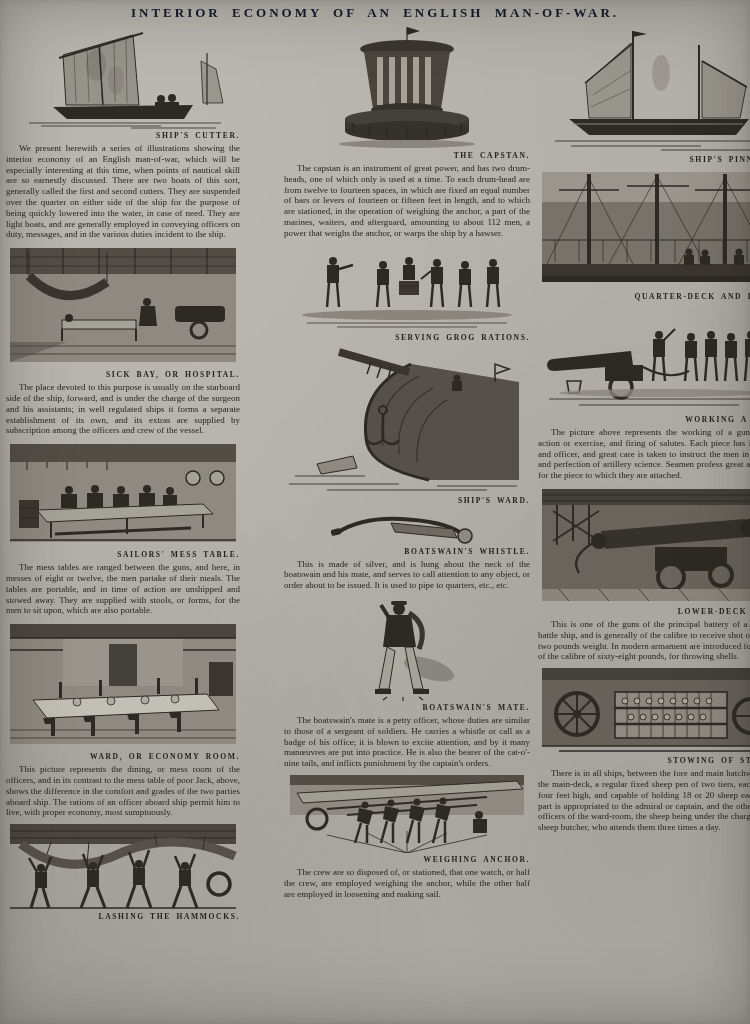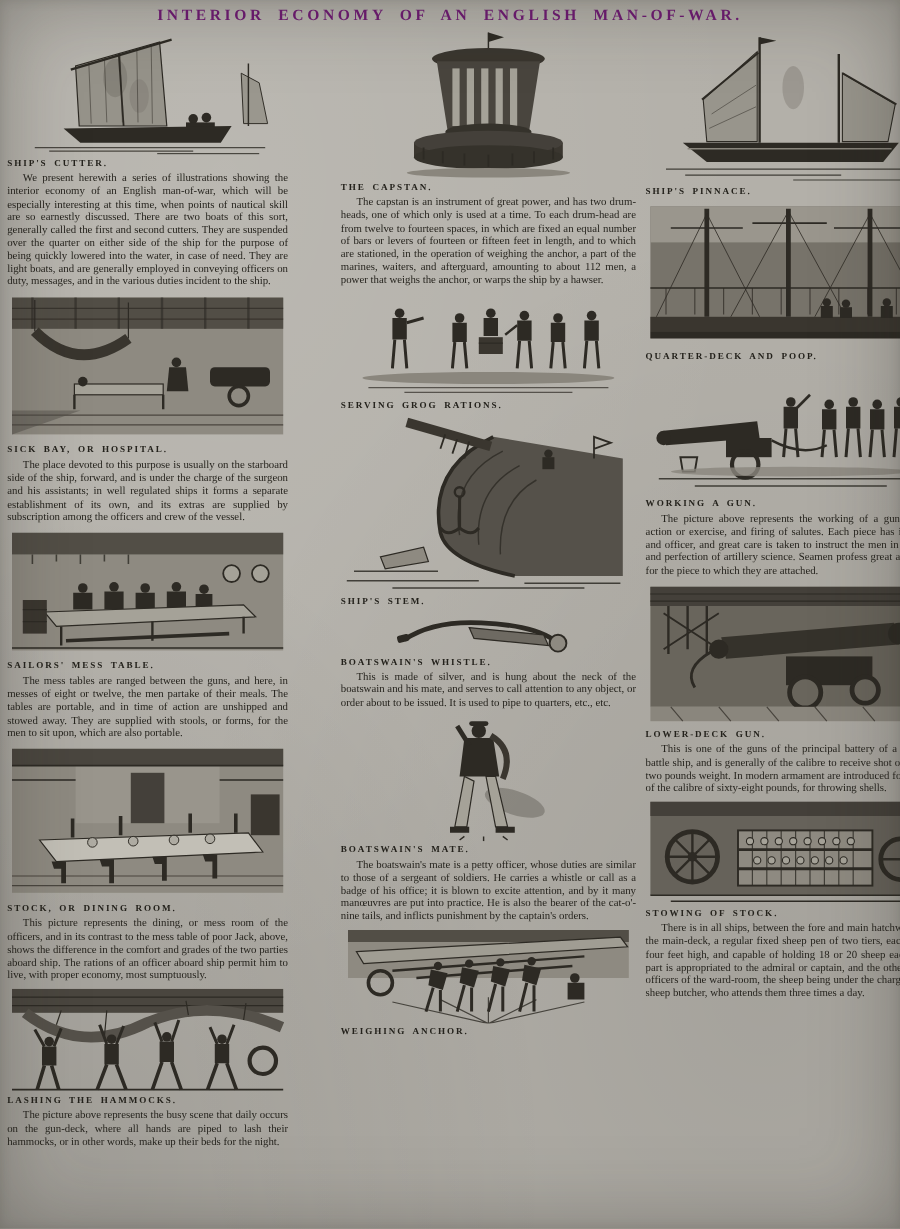--- a/index.html
+++ b/index.html
@@ -10,32 +10,32 @@
     background:
       radial-gradient(ellipse at 25% 15%, rgba(255,255,255,.10), transparent 55%),
       radial-gradient(ellipse at 85% 80%, rgba(0,0,0,.08), transparent 55%),
       radial-gradient(ellipse at 10% 95%, rgba(0,0,0,.10), transparent 40%),
       #b3b0a9;
   }
   .vignette{position:absolute;inset:0;pointer-events:none;
     box-shadow:inset 0 0 70px rgba(40,38,32,.35), inset 0 0 10px rgba(40,38,32,.15);}
   .page-title{
     text-align:center;font-weight:bold;font-size:13px;letter-spacing:3px;
-    word-spacing:5px;padding:5px 0 2px;color:#701a75;
+    word-spacing:5px;padding:5px 0 2px;color:#0f172a;
   }
   .cols{display:flex;gap:8px;padding:0 6px;}
   .col{min-width:0;}
   .col-1{flex:0 0 234px;}
   .col-2{flex:0 0 246px;margin-left:36px;}
   .col-3{flex:0 0 240px;}
   .sec{margin-bottom:4px;}
   .ill{display:flex;justify-content:center;align-items:flex-end;margin-bottom:1px;}
   .ill svg{display:block;}
   .cap{
-    text-align:left;font-size:7.6px;font-weight:bold;letter-spacing:1.6px;
+    text-align:right;font-size:7.6px;font-weight:bold;letter-spacing:1.6px;
     word-spacing:2px;margin:2px 0 3px;color:#24221c;
   }
   .btxt{
     font-size:9px;line-height:10.8px;text-align:justify;text-indent:13px;
     margin:0;color:#26241e;
   }
   
   .ink{fill:#2d2a24;}
   .ln{stroke:#2d2a24;fill:none;}
 </style>
@@ -132,21 +132,21 @@
           <circle cx="70" cy="80" r="4" fill="#aeaba2" stroke="#2d2a24" stroke-width=".8"></circle>
           <circle cx="104" cy="79" r="4" fill="#aeaba2" stroke="#2d2a24" stroke-width=".8"></circle>
           <circle cx="138" cy="78" r="4" fill="#aeaba2" stroke="#2d2a24" stroke-width=".8"></circle>
           <circle cx="168" cy="77" r="4" fill="#aeaba2" stroke="#2d2a24" stroke-width=".8"></circle>
           <path class="ink" d="M36 96 h12 v18 h-4 v-12 h-6 Z M76 94 h12 v20 h-4 v-14 h-6 Z M120 92 h12 v20 h-4 v-14 h-6 Z M162 90 h12 v20 h-4 v-14 h-6 Z"></path>
           <path class="ink" d="M52 60 v16 h3 v-16 Z M92 58 v16 h3 v-16 Z M150 56 v16 h3 v-16 Z M188 56 v16 h3 v-16 Z"></path>
           <rect x="202" y="40" width="24" height="34" fill="#3a362f"></rect>
           <path class="ln" d="M3 108 h226 M3 116 h226" stroke-width="1" opacity=".7"></path>
         </svg>
       </div>
-      <figcaption class="cap">STOCK, OR DINING ROOM.</figcaption>
+      <figcaption class="cap">WARD, OR ECONOMY ROOM.</figcaption>
       <p class="btxt">This picture represents the dining, or mess room of the officers, and in its contrast to the mess table of poor Jack, above, shows the difference in the comfort and grades of the two parties aboard ship.  The rations of an officer aboard ship permit him to live, with proper economy, most sumptuously.</p>
     </figure>
 
     <figure class="sec" style="margin:0">
       <div class="ill" style="height:88px">
         <svg width="232" height="86" viewBox="0 0 232 86">
           <rect x="3" y="0" width="226" height="20" fill="#4a463f"></rect>
           <path class="ln" d="M3 7 h226 M3 14 h226" stroke="#6a665d" stroke-width="1"></path>
           <path d="M14 20 Q60 56 116 28 Q168 6 228 32" stroke="#55514a" stroke-width="9" fill="none"></path>
           <path class="ln" d="M40 30 l4 -12 M80 40 l2 -22 M150 22 l-2 -12 M196 26 l2 -14" stroke-width="1"></path>
@@ -172,21 +172,20 @@
             <circle class="ink" cx="178" cy="42" r="4"></circle>
               <path class="ink" d="M172 46 h12 v16 h-12 Z"></path>
             <path class="ln" d="M174 46 L168 32 M182 46 L188 30" stroke-width="2.5"></path>
             <path class="ln" d="M174 62 L166 84 M182 62 L190 84" stroke-width="3" stroke="#56524b"></path>
           </g>
           <circle class="ln" cx="212" cy="60" r="11" stroke-width="3.5"></circle>
           <path class="ln" d="M3 84 h226" stroke-width="1.3"></path>
         </svg>
       </div>
       <figcaption class="cap">LASHING THE HAMMOCKS.</figcaption>
-      <p class="btxt">The picture above represents the busy scene that daily occurs on the gun-deck, where all hands are piped to lash their hammocks, or in other words, make up their beds for the night.</p>
     </figure>
 
   </div>
 
   <div class="col col-2">
 
     <figure class="sec" style="margin:0 0 4px 0">
       <div class="ill" style="height:126px">
         <svg width="180" height="124" viewBox="0 0 180 124">
           <path class="ln" d="M90 2 v16" stroke-width="1.2"></path>
@@ -263,21 +262,21 @@
           <path class="ln" d="M104 20 l-4 14 M94 18 l-4 12 M84 14 l-4 12" stroke-width="1.5"></path>
           <path class="ln" d="M96 66 v26 M96 92 q-10 8 -16 0 M96 92 q10 8 16 0" stroke-width="2.5"></path>
           <circle class="ln" cx="96" cy="62" r="4" stroke-width="2"></circle>
           <path class="ln" d="M208 34 v-18 l14 5 -14 5" stroke-width="1.5"></path>
           <circle class="ink" cx="170" cy="30" r="3.5"></circle>
             <rect class="ink" x="165" y="33" width="10" height="10"></rect>
           <path class="ln" d="M8 128 h70 M2 136 h110 M40 142 h160 M150 138 h80" stroke-width="1.2" opacity=".85"></path>
           <path d="M30 116 L66 108 L70 120 L34 126 Z" fill="#8e8a81" stroke="#2d2a24" stroke-width="1"></path>
         </svg>
       </div>
-      <figcaption class="cap">SHIP'S STEM.</figcaption>
+      <figcaption class="cap">SHIP'S WARD.</figcaption>
     </figure>
 
     <figure class="sec" style="margin:0 0 4px 0">
       <div class="ill" style="height:36px">
         <svg width="160" height="34" viewBox="0 0 160 34">
           <path d="M10 22 Q34 6 74 8 Q116 10 134 22" stroke="#2d2a24" stroke-width="4" fill="none"></path>
           <path d="M64 12 L126 18 L130 27 L68 21 Z" fill="#6e6a62" stroke="#2d2a24" stroke-width="1"></path>
           <circle cx="138" cy="25" r="7" fill="#8e8a81" stroke="#2d2a24" stroke-width="1.6"></circle>
           <rect class="ink" x="4" y="18" width="10" height="6" rx="2" transform="rotate(-14 9 21)"></rect>
         </svg>
@@ -332,20 +331,21 @@
               <path class="ink" d="M150 29 L164 32 L160 46 L148 42 Z"></path>
             <path class="ln" d="M152 44 L146 68 M158 46 L158 68" stroke-width="2.5"></path>
           </g>
           <circle class="ink" cx="192" cy="40" r="4"></circle>
             <path class="ink" d="M186 44 h14 v14 h-14 Z"></path>
           <circle class="ln" cx="30" cy="44" r="10" stroke-width="3"></circle>
           <path class="ln" d="M120 78 L40 60 M120 78 L80 58 M120 78 L160 58 M120 78 L200 60 M120 78 L120 56" stroke-width="1" opacity=".8"></path>
         </svg>
       </div>
       <figcaption class="cap">WEIGHING ANCHOR.</figcaption>
+      <p class="btxt">The crew are so disposed of, or stationed, that one watch, or half the crew, are employed weighing the anchor, while the other half are employed in loosening and making sail.</p>
     </figure>
 
   </div>
 
   <div class="col col-3">
 
     <figure class="sec" style="margin:0 0 4px 0">
       <div class="ill" style="height:130px">
         <svg width="235" height="128" viewBox="0 0 235 128">
           <path class="ln" d="M92 6 L92 94" stroke-width="2"></path>

